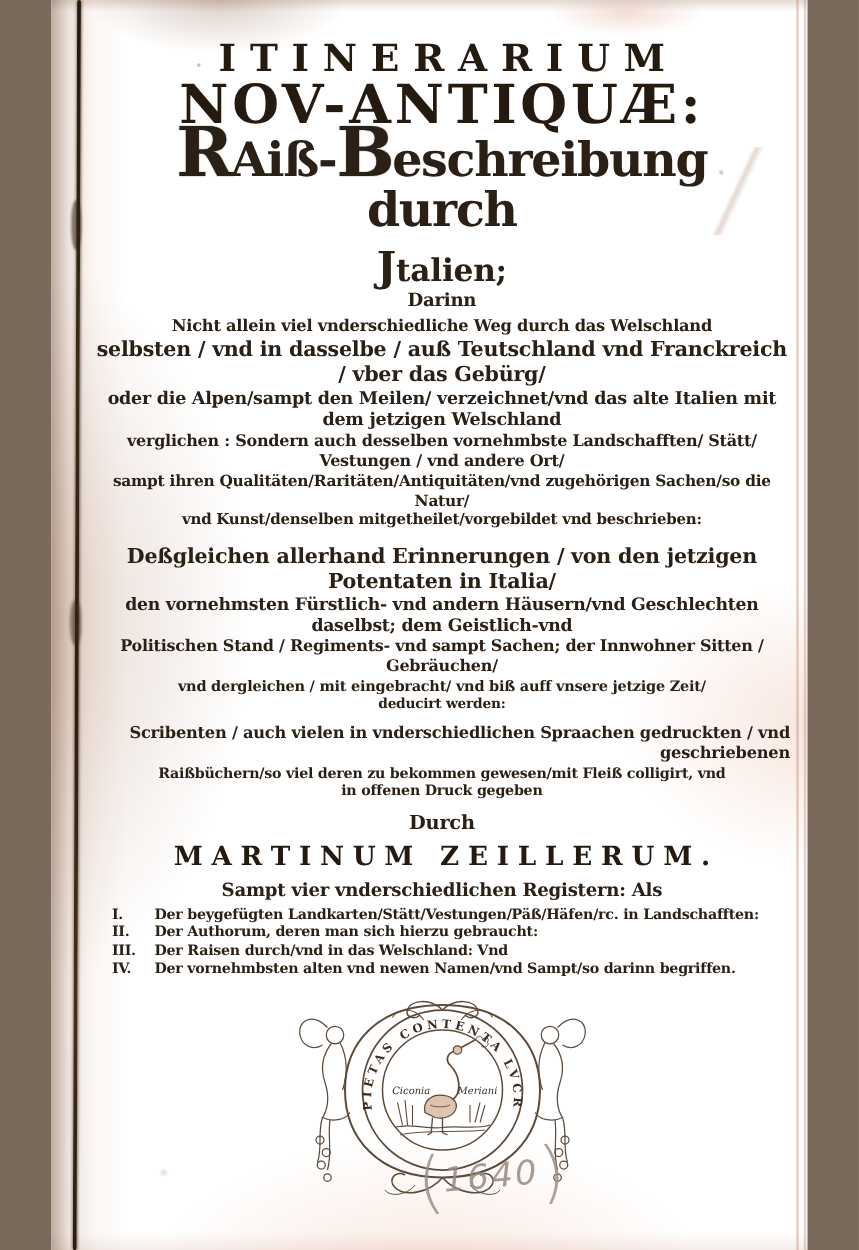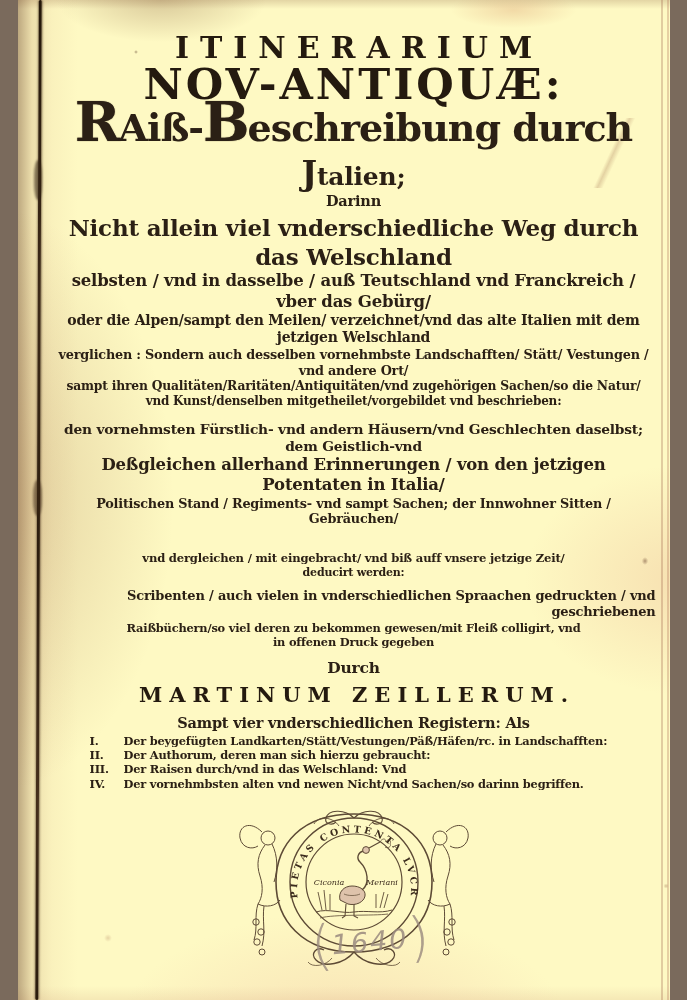--- a/index.html
+++ b/index.html
@@ -1,18 +1,18 @@
 <!DOCTYPE html>
 <html><head>
 <meta charset="utf-8">
 <style>
   html,body{margin:0;padding:0;background:#7a6a5c;}
   .page{
-    position:relative;width:652px;height:1000px;margin:0 auto;overflow:hidden;
-    background:#fef9c3;
+    position:relative;width:605px;height:1000px;margin:0 auto;overflow:hidden;
+    background:#ffffff;
     font-family:"DejaVu Serif","Liberation Serif",serif;
     color:#2b2015;
   }
   
   .texture{
     position:absolute;inset:0;pointer-events:none;
     background-image:
       radial-gradient(90px 26px at 76% 1%, rgba(198,106,66,.22), transparent 70%),
       radial-gradient(150px 60px at 22% 0%, rgba(120,75,45,.28), transparent 70%),
       radial-gradient(220px 160px at 102% 58%, rgba(228,160,130,.28), transparent 72%),
@@ -42,25 +42,25 @@
   .t-novantiquae{margin-top:-3px;font-size:43px;line-height:1.05;font-weight:bold;letter-spacing:3px;color:#241a0f;}
   .t-oder{margin-top:3px;font-size:19px;}
   .t-raiss{margin-top:1px;font-size:38px;line-height:1.05;letter-spacing:-1px;}
   .t-raiss .ornate{font-size:55px;line-height:0;letter-spacing:-2px;text-shadow:0 0 1px rgba(40,25,10,.8);}
   .t-italien{margin-top:14px;font-size:25px;}
   .t-italien .ornate{font-size:33px;line-height:0;}
   .t-darinn{margin-top:1px;font-size:14.5px;}
 
   .line{line-height:1.24;}
   .p1{margin-top:5px;}
-  .s1{font-size:23px;} .s2{font-size:16.5px;} .s3{font-size:14px;}
+  .s1{font-size:13px;} .s2{font-size:16.5px;} .s3{font-size:14px;}
   .s4{font-size:12.8px;} .s5{font-size:12.3px;} .s6{font-size:12px;}
   .p2{margin-top:12px;}
   .q1{font-size:16.5px;} .q2{font-size:13.8px;} .q3{font-size:12.8px;}
-  .q4{font-size:11.6px;margin-top:24px;} .q5{font-size:11px;}
+  .q4{font-size:11.6px;} .q5{font-size:11px;}
   .p3{margin-top:9px;}
   .r1{font-size:15.5px;} .r2{font-size:13px;text-align:right;} .r3{font-size:11.4px;} .r4{font-size:11.4px;}
 
   .t-durch{margin-top:9px;font-size:15.5px;}
   .t-author{margin-top:5px;font-size:21px;font-weight:bold;letter-spacing:7px;padding-left:7px;color:#241a0f;}
   .t-registers-intro{margin-top:7px;font-size:14.5px;}
   .registers{width:532px;margin:3px auto 0;text-align:left;}
   .reg-row{display:flex;font-size:11.4px;line-height:1.25;font-weight:bold;letter-spacing:-.2px;}
   .reg-num{flex:0 0 34px;padding-left:2px;}
   .reg-text{flex:1;}
@@ -102,22 +102,22 @@
     <div class="p1">
       <div class="line s1 bl">Nicht allein viel vnderschiedliche Weg durch das Welschland</div>
       <div class="line s2 bl">selbsten / vnd in dasselbe / auß Teutschland vnd Franckreich / vber das Gebürg/</div>
       <div class="line s3 bl">oder die Alpen/sampt den Meilen/ verzeichnet/vnd das alte Italien mit dem jetzigen Welschland</div>
       <div class="line s4 bl">verglichen : Sondern auch desselben vornehmbste Landschafften/ Stätt/ Vestungen / vnd andere Ort/</div>
       <div class="line s5 bl">sampt ihren Qualitäten/Raritäten/Antiquitäten/vnd zugehörigen Sachen/so die Natur/</div>
       <div class="line s6 bl">vnd Kunst/denselben mitgetheilet/vorgebildet vnd beschrieben:</div>
     </div>
 
     <div class="p2">
+      <div class="line q1 bl">Deßgleichen allerhand Erinnerungen / von den jetzigen Potentaten in Italia/</div>
       <div class="line q2 bl">den vornehmsten Fürstlich- vnd andern Häusern/vnd Geschlechten daselbst; dem Geistlich-vnd</div>
-      <div class="line q1 bl">Deßgleichen allerhand Erinnerungen / von den jetzigen Potentaten in Italia/</div>
       <div class="line q3 bl">Politischen Stand / Regiments- vnd sampt Sachen; der Innwohner Sitten / Gebräuchen/</div>
       <div class="line q4 bl">vnd dergleichen / mit eingebracht/ vnd biß auff vnsere jetzige Zeit/</div>
       <div class="line q5 bl">deducirt werden:</div>
     </div>
 
     <div class="p3">
       <div class="line r2 bl">Scribenten / auch vielen in vnderschiedlichen Spraachen gedruckten / vnd geschriebenen</div>
       <div class="line r3 bl">Raißbüchern/so viel deren zu bekommen gewesen/mit Fleiß colligirt, vnd</div>
       <div class="line r4 bl">in offenen Druck gegeben</div>
     </div>
@@ -134,21 +134,21 @@
       <div class="reg-row">
         <span class="reg-num">II.</span>
         <span class="reg-text">Der Authorum, deren man sich hierzu gebraucht:</span>
       </div>
       <div class="reg-row">
         <span class="reg-num">III.</span>
         <span class="reg-text">Der Raisen durch/vnd in das Welschland: Vnd</span>
       </div>
       <div class="reg-row">
         <span class="reg-num">IV.</span>
-        <span class="reg-text">Der vornehmbsten alten vnd newen Nicht/vnd Sachen/so darinn begriffen.</span>
+        <span class="reg-text">Der vornehmbsten alten vnd newen Namen/vnd Sampt/so darinn begriffen.</span>
       </div>
     </div>
 
     <div class="emblem-wrap">
       <svg class="emblem" width="244" height="168" viewBox="0 0 244 168">
         <g stroke="#503c2a" fill="none" stroke-width="1.1" opacity="0.92">
 
           <path d="M122,14 C112,4 96,6 94,14 C92,20 100,22 104,18 M122,14 C132,4 148,6 150,14 C152,20 144,22 140,18"></path>
           <path d="M107,22 C100,12 86,12 82,20 M137,22 C144,12 158,12 162,20" stroke-width="0.9"></path>
 

